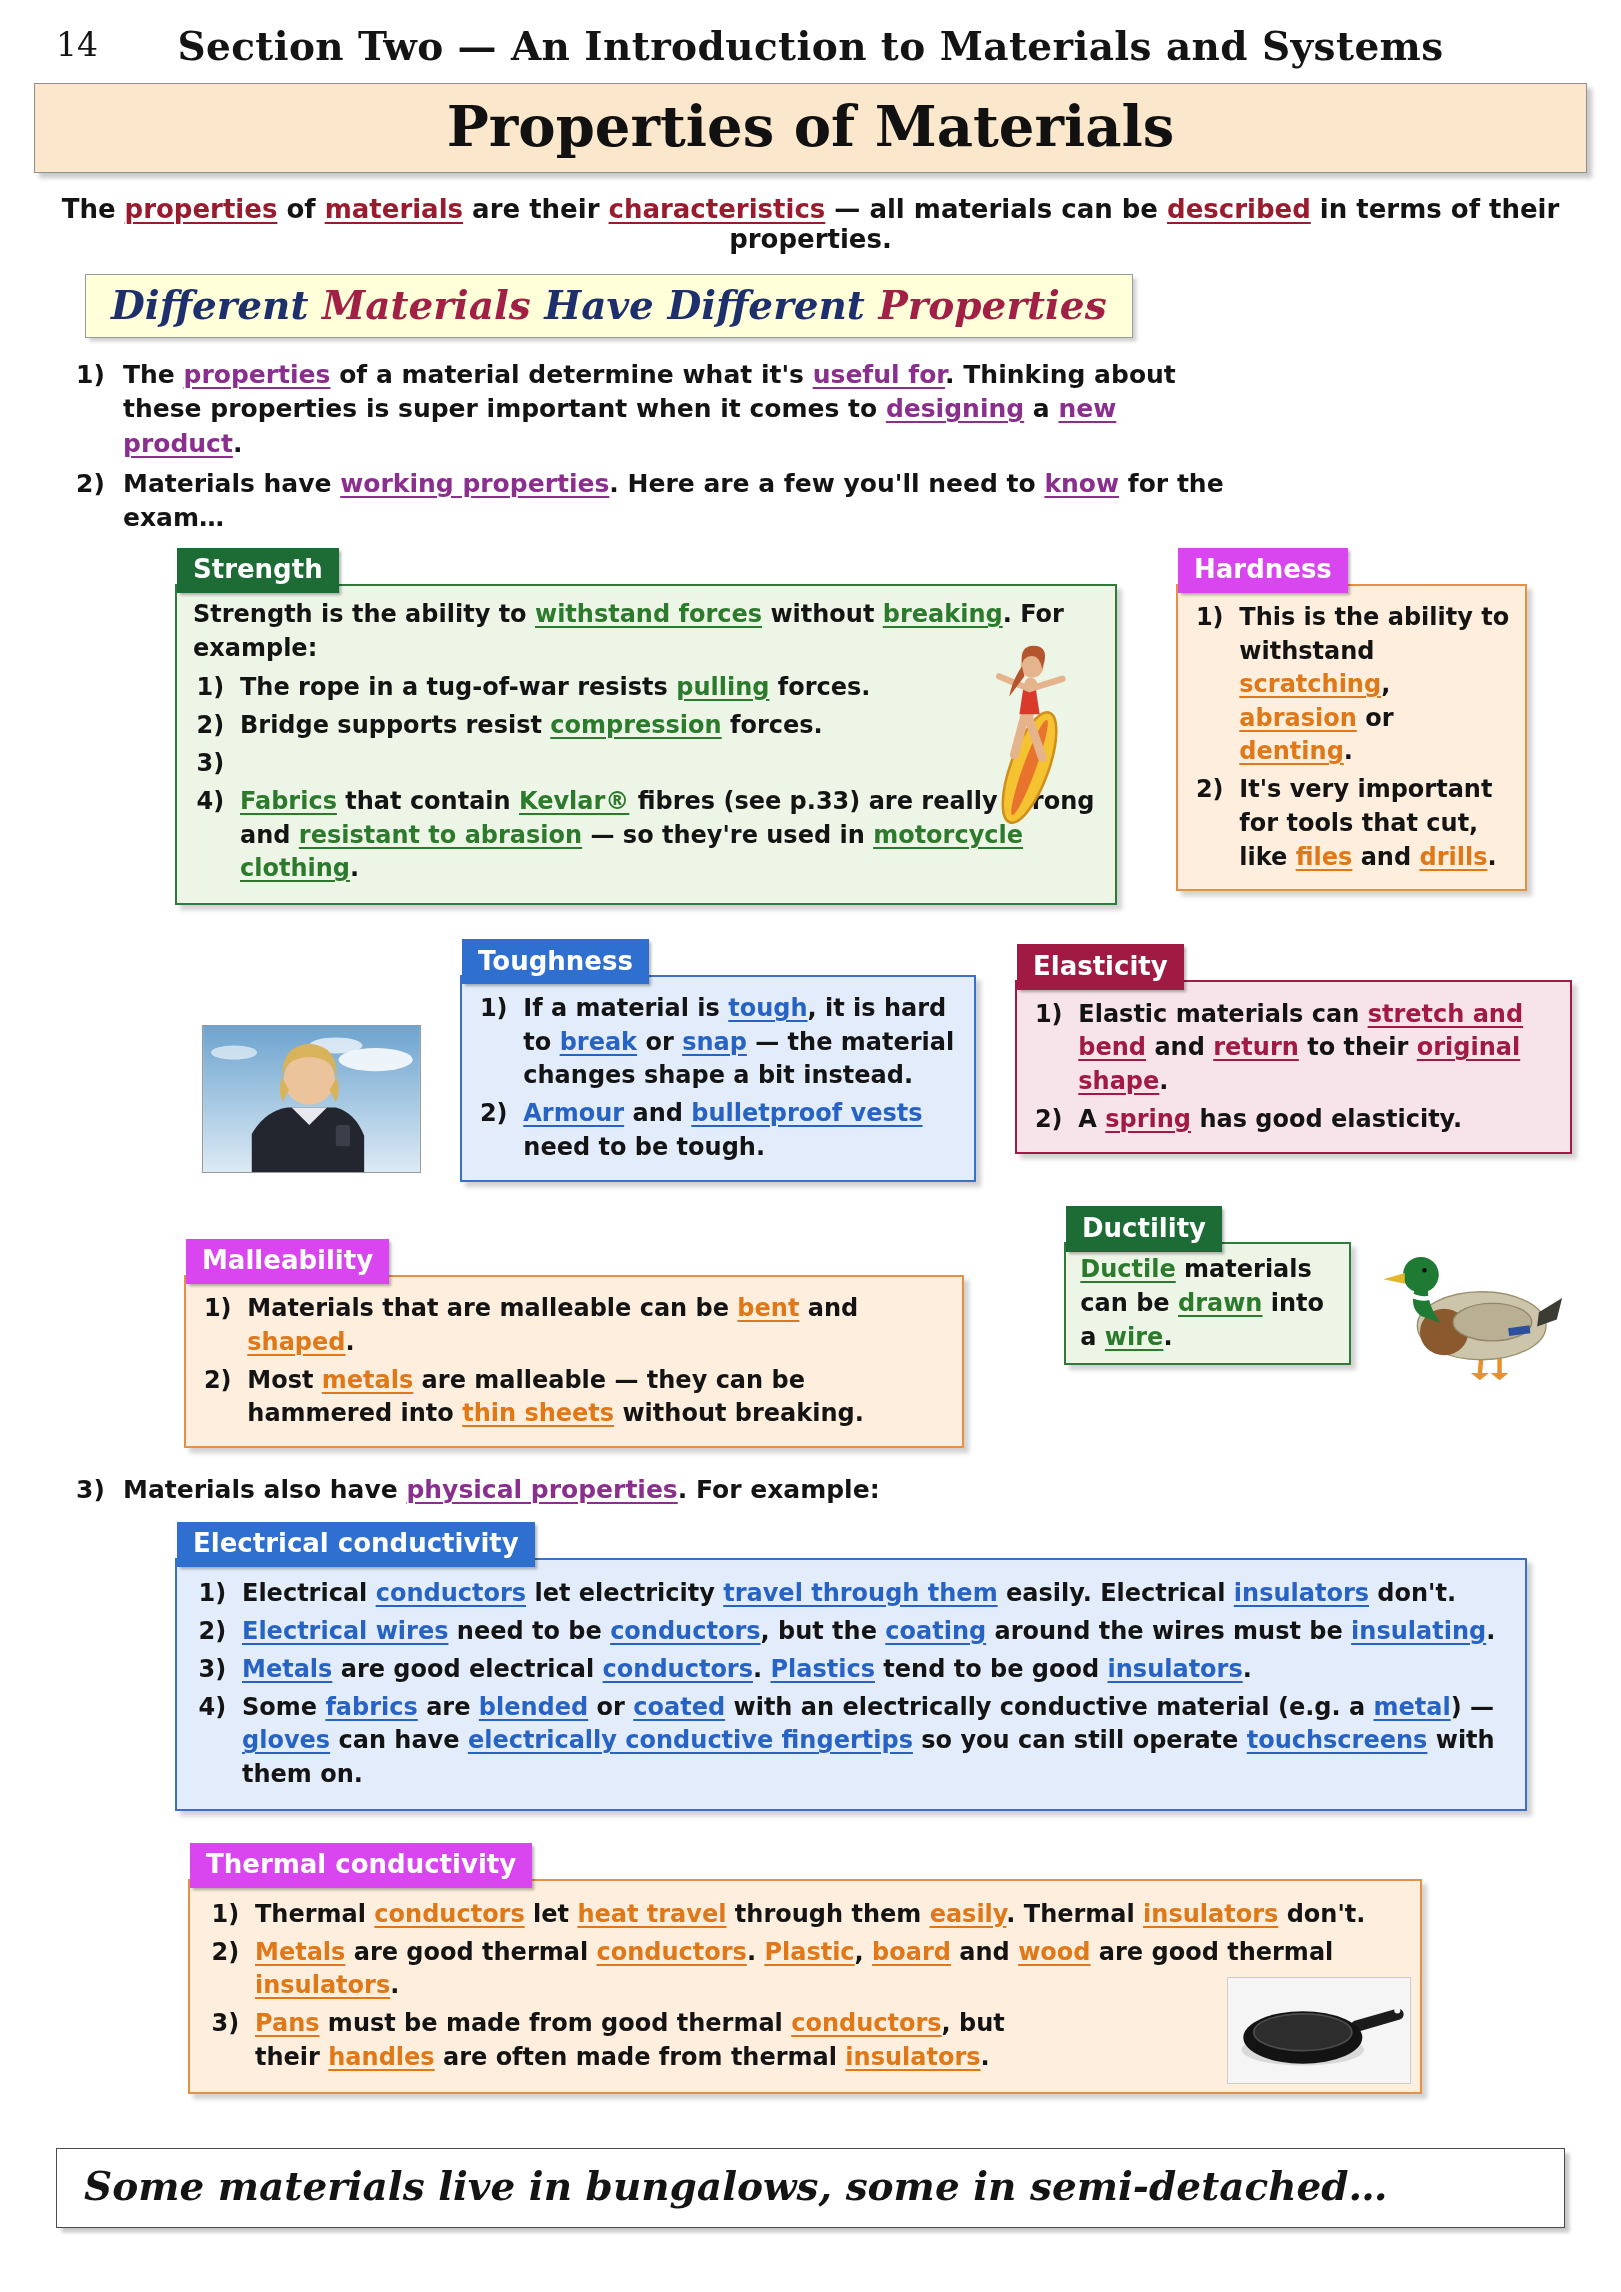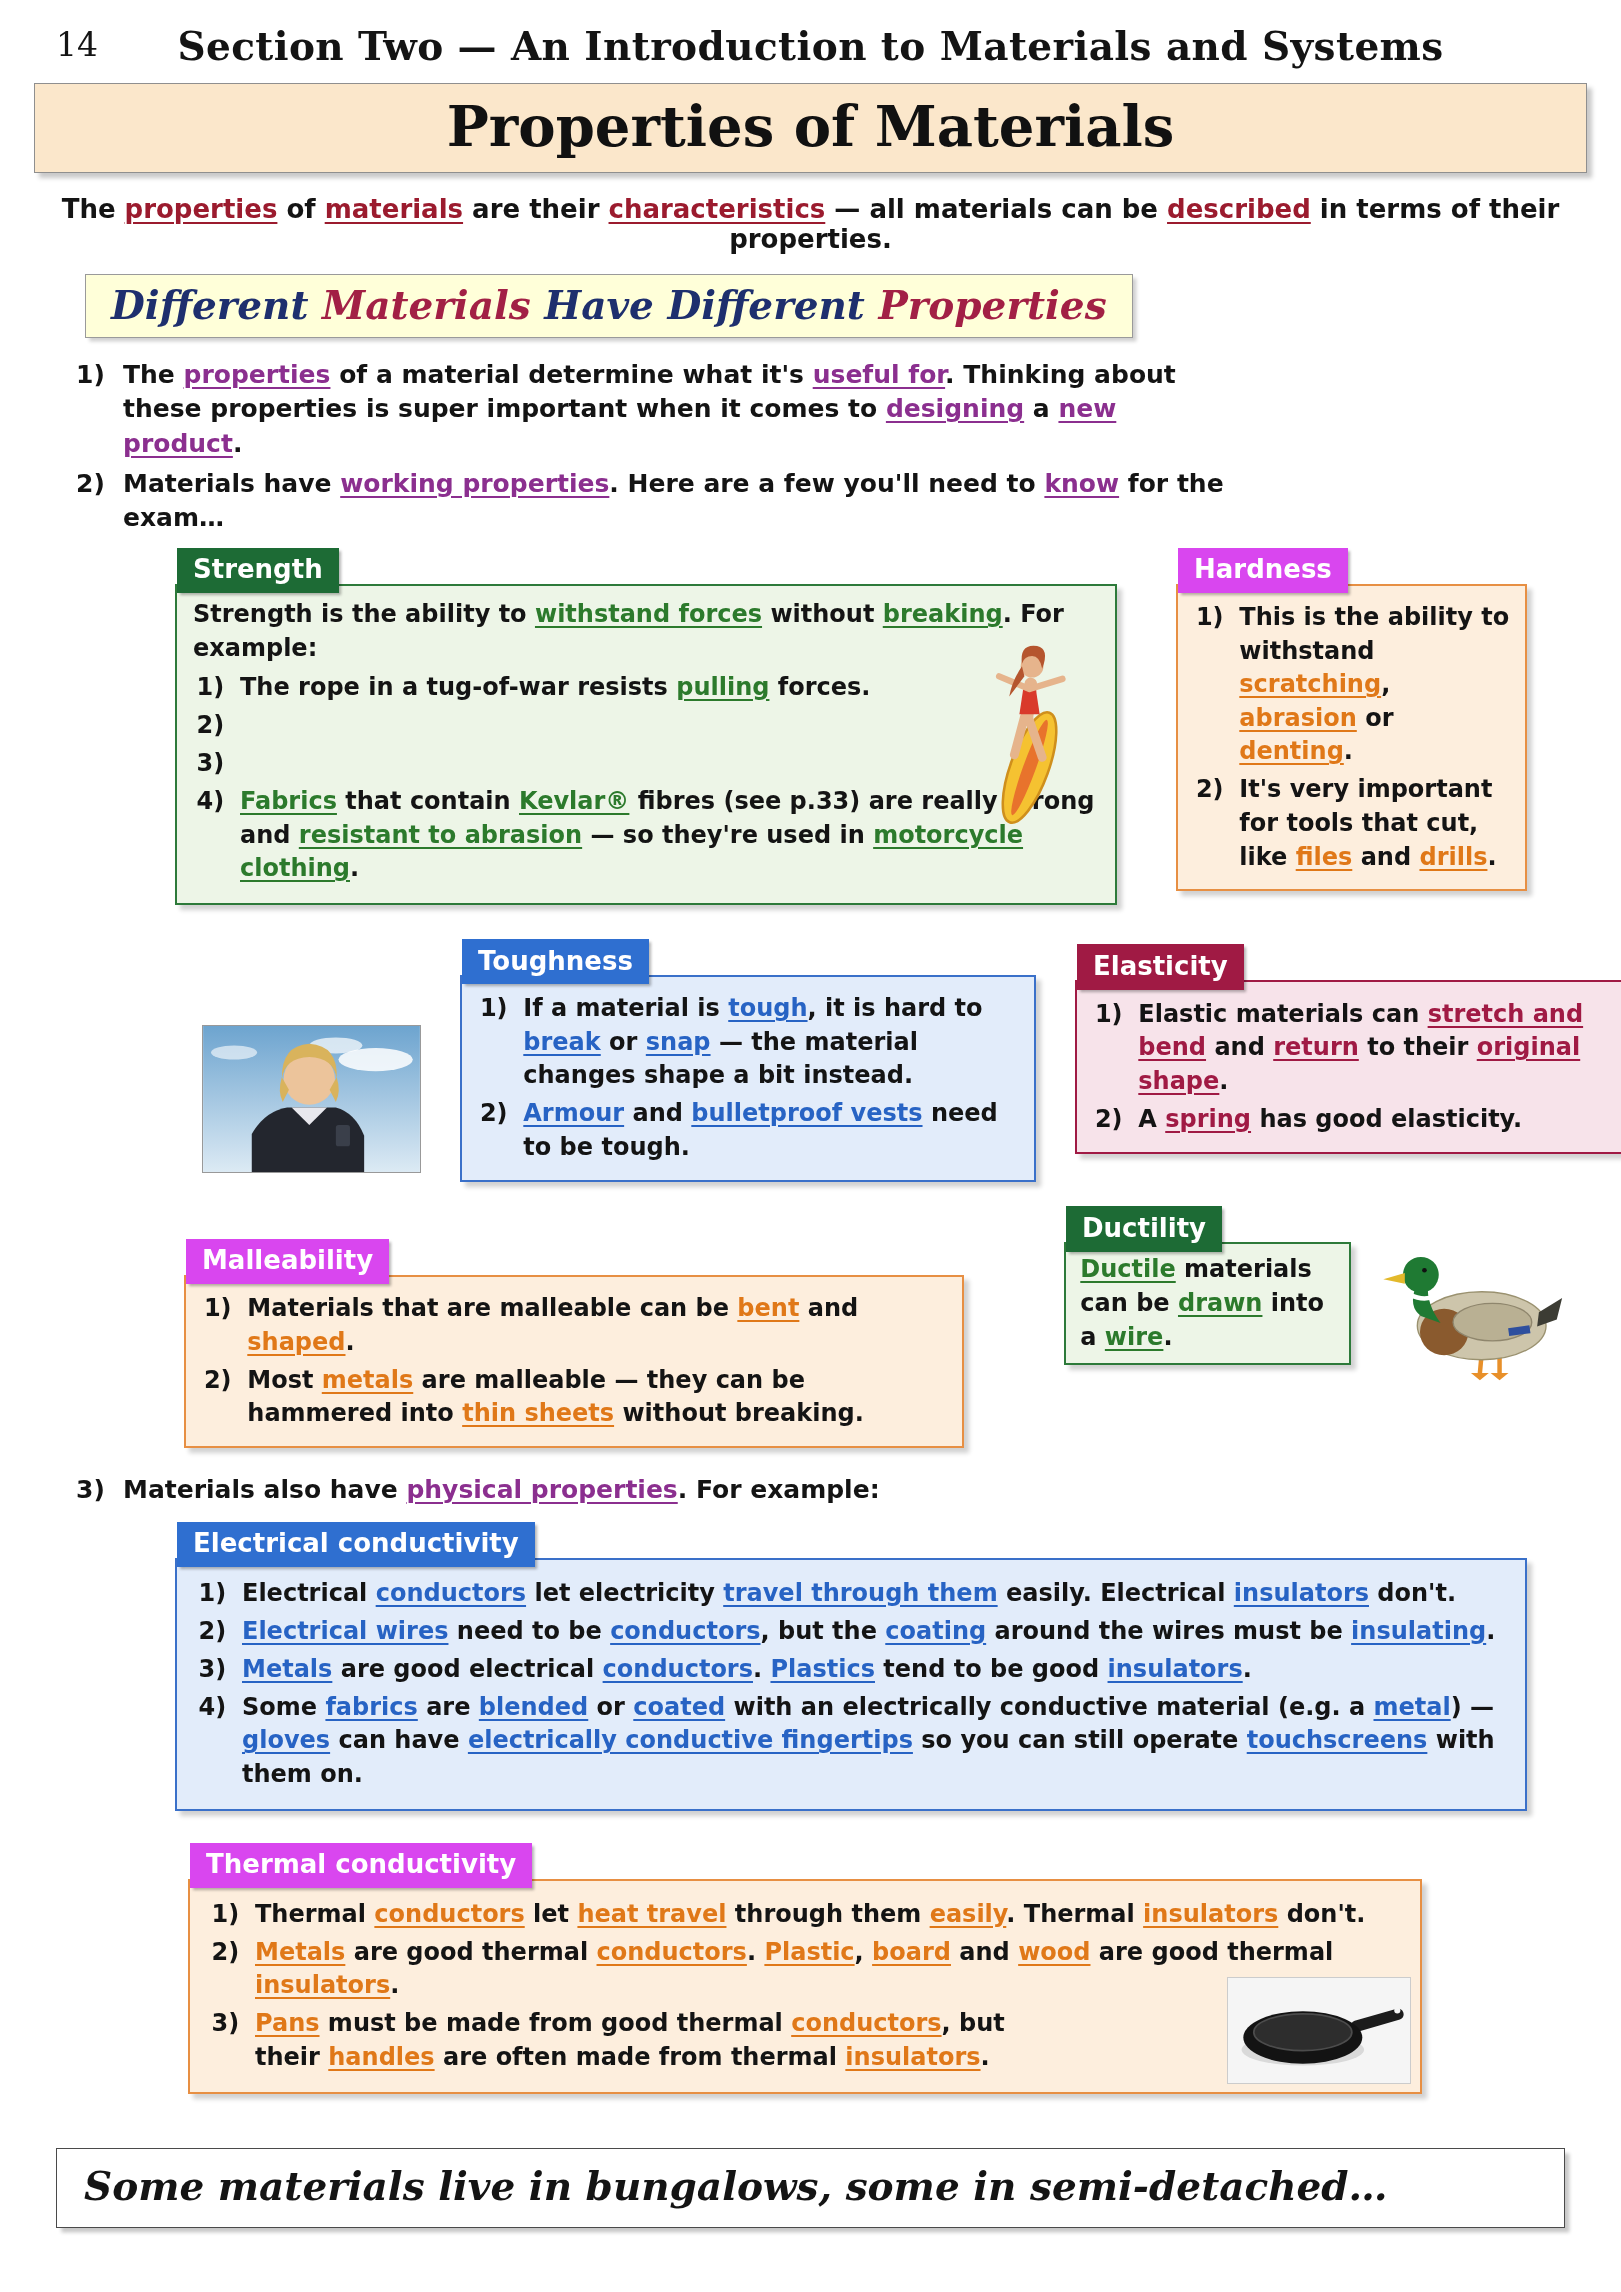--- a/index.html
+++ b/index.html
@@ -65,21 +65,21 @@
   
   .row1 { display:flex; gap:59px; margin:48px 94px 0 175px; align-items:flex-start; }
   .strength-box { flex:1; padding:12.5px 18px 12.5px 16px; }
   .strength-box .narrow .btext { margin-right:179px; }
   .surfer { position:absolute; right:12.5px; top:36px; }
 
   .hardness-box { width:351px; flex:none; padding:10.7px 14.3px; }
 
   .row2 { display:flex; gap:39px; margin:70px 54px 0 202px; align-items:flex-start; }
   .photo { flex:none; margin-top:50px; border:0.9px solid #999; }
-  .toughness-box { width:576px; flex:none; padding:10.7px 14.3px; }
+  .toughness-box { width:516px; flex:none; padding:10.7px 14.3px; }
   .elasticity-box { width:557px; flex:none; padding:10.7px 14.3px; margin-top:5.4px; }
 
   .row3 { display:flex; margin:57px 54px 0 184px; }
   .col-left { width:843px; }
   .malleability-box { padding:10.7px 14.3px; margin-top:36px; }
   .col-right { margin-left:100px; width:537px; }
   .duct-row { display:flex; gap:23px; align-items:flex-start; }
   .ductility-box { width:287px; padding:9px 14.3px; margin-top:3.6px; }
   .note { margin:23px 0 0 3.6px; width:494px; border:2.7px dashed #6f6f6f; padding:9px 12.5px;
           font-style:italic; font-weight:500; font-size:20.6px; line-height:1.35; text-align:center; color:#222; }
@@ -133,20 +133,21 @@
 
     <div class="box t-green strength-box">
       <div class="tab">Strength</div>
       <p class="box-intro"><span>Strength is the ability to </span><span class="ul">withstand forces</span><span> without </span><span class="ul">breaking</span><span>.  For example:</span></p>
       <div class="bitem narrow">
         <span class="bnum">1)</span>
         <div class="btext"><span>The rope in a tug-of-war resists </span><span class="ul">pulling</span><span> forces.</span></div>
       </div>
       <div class="bitem narrow">
         <span class="bnum">2)</span>
+        <div class="btext"><span>Bridge supports resist </span><span class="ul">compression</span><span> forces.</span></div>
       </div>
       <div class="bitem narrow">
         <span class="bnum">3)</span>
       </div>
       <div class="bitem">
         <span class="bnum">4)</span>
         <div class="btext"><span class="ul">Fabrics</span><span> that contain </span><span class="ul">Kevlar®</span><span> fibres (see p.33) are really strong and </span><span class="ul">resistant to abrasion</span><span> — so they're used in </span><span class="ul">motorcycle clothing</span><span>.</span></div>
       </div>
       <svg class="surfer" width="152" height="210" viewBox="0 0 120 160">
         <ellipse cx="62" cy="112" rx="15" ry="46" fill="#f5c231" stroke="#cf8f1c" stroke-width="2" transform="rotate(20 62 112)"></ellipse>

